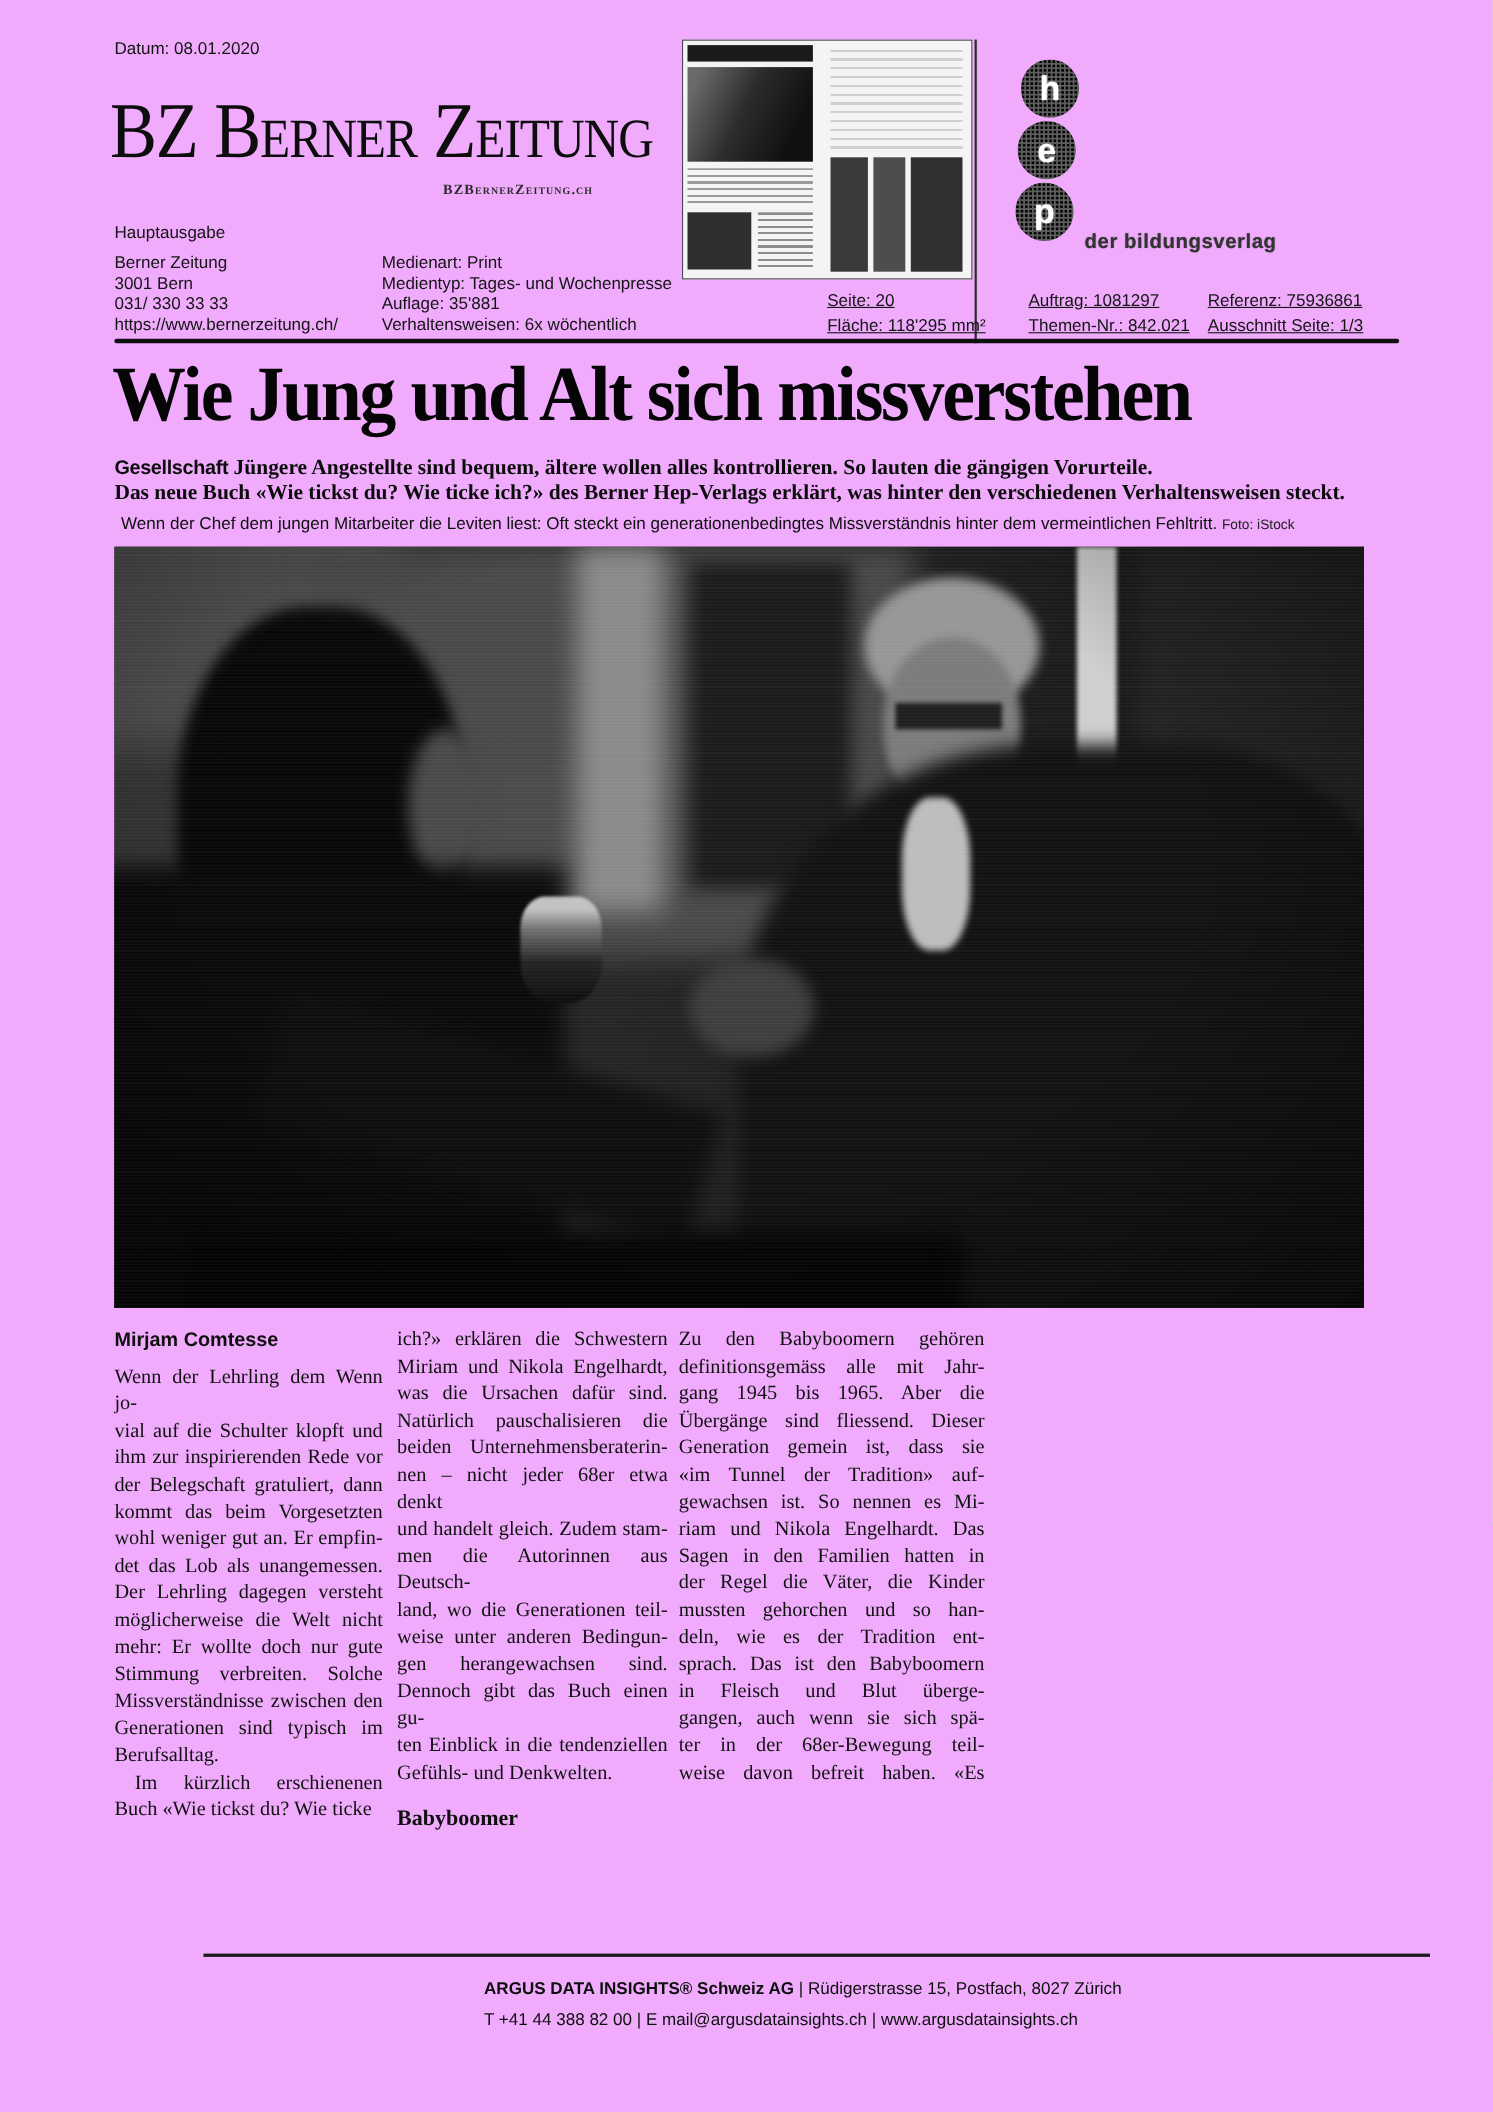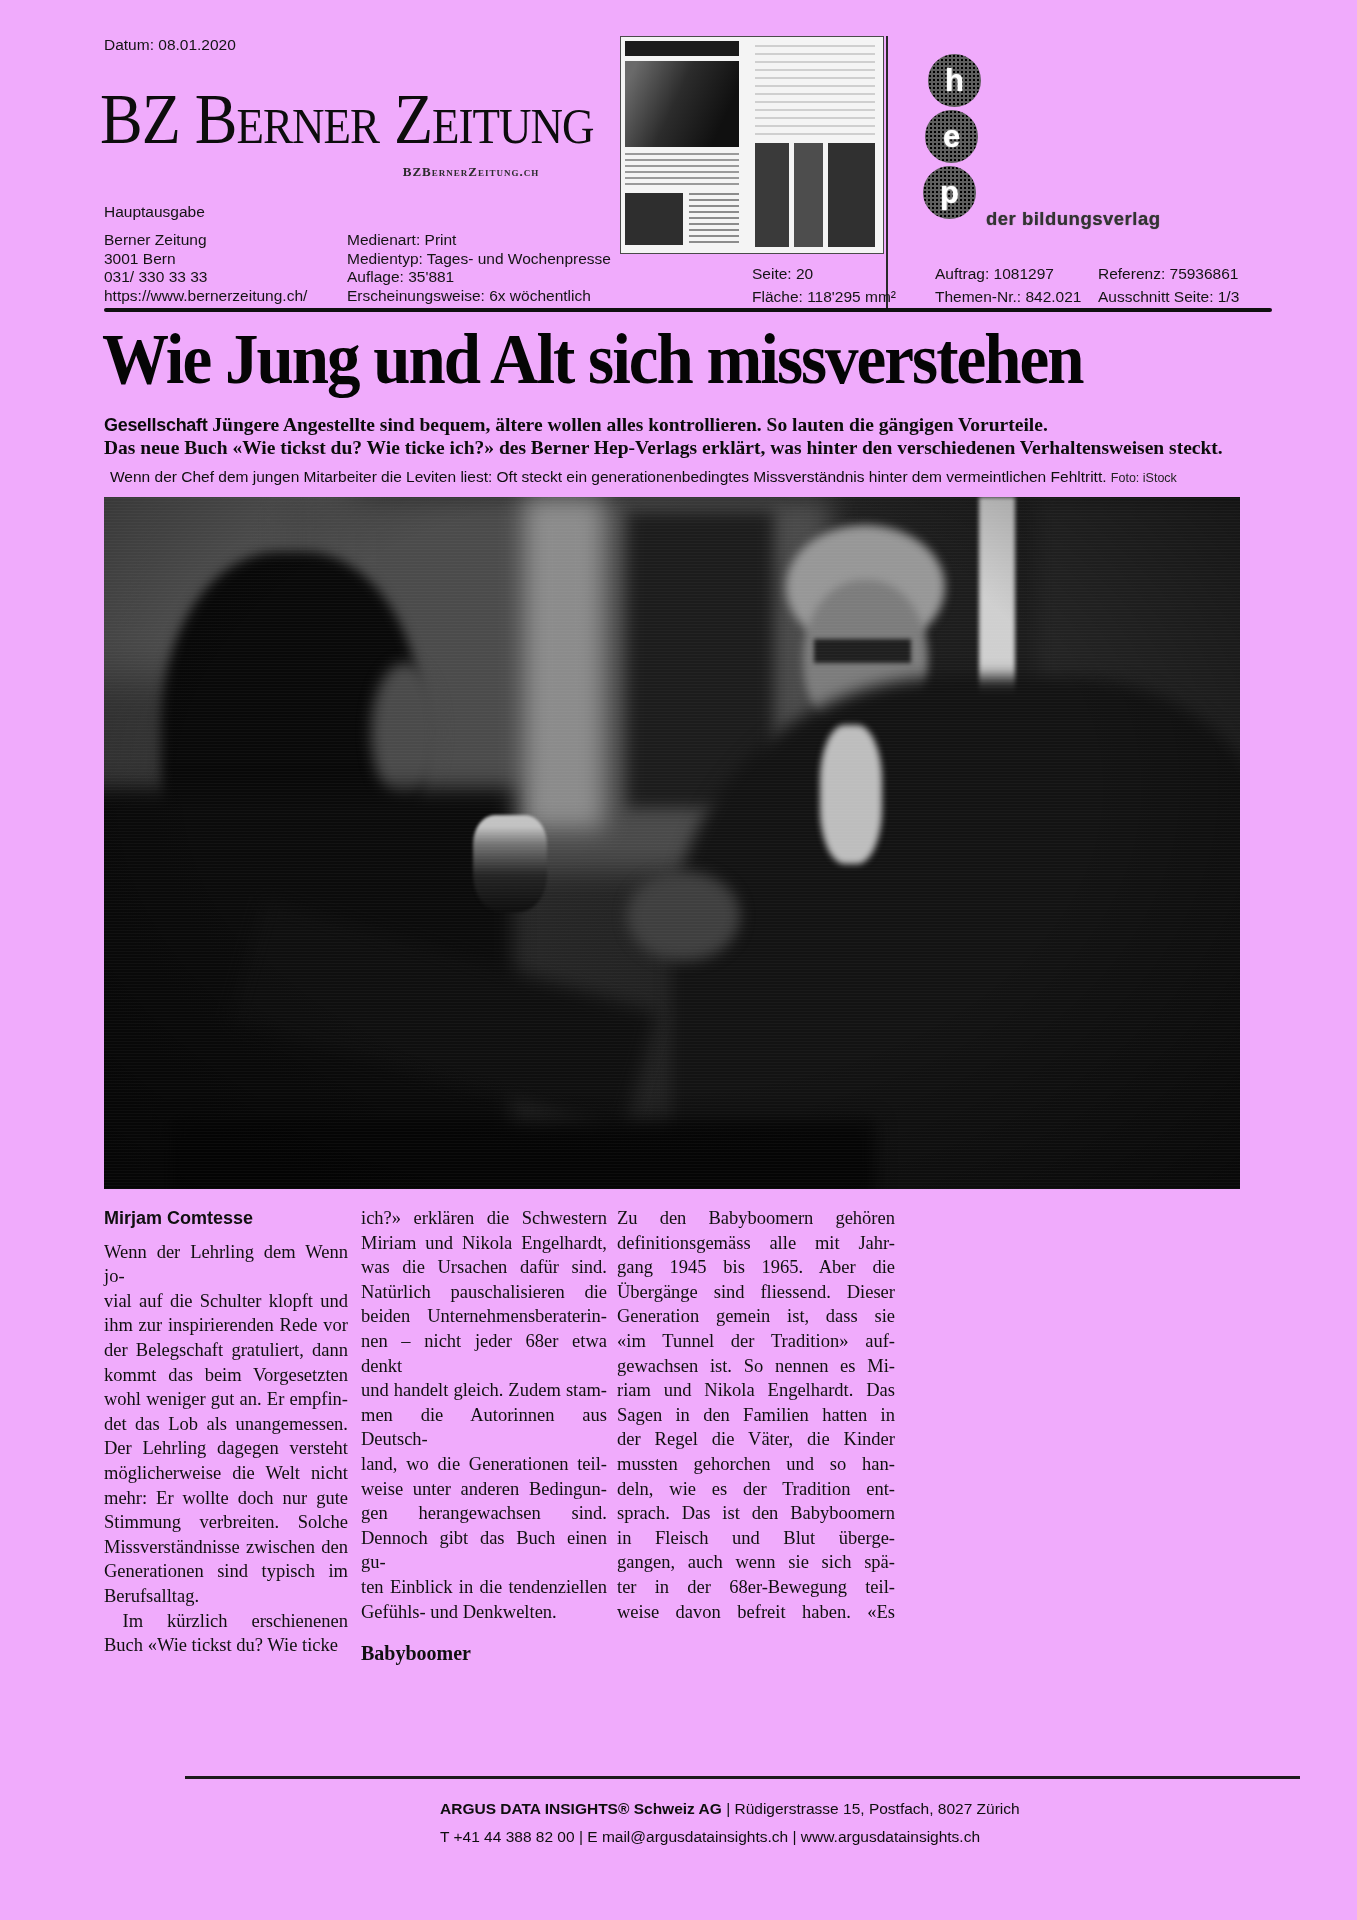--- a/index.html
+++ b/index.html
@@ -44,21 +44,21 @@
               background-color:#3a3a3a;
               background-image:radial-gradient(#000 1.1px,rgba(255,255,255,0.18) 1.4px);
               background-size:4px 4px;
               display:flex;align-items:center;justify-content:center;}
   .hep-circle:nth-child(2){margin-left:-3px;}
   .hep-circle:nth-child(3){margin-left:-5px;}
   .hep-letter{color:#fff;font-weight:700;font-size:31px;line-height:1;text-shadow:0 0 2px #fff;}
   .hep-tagline{left:986px;top:208px;font-size:18.5px;font-weight:700;color:#333;letter-spacing:.5px;
                text-shadow:0 0 1px #555;}
 
-  .clipcol .ln{font-size:15.5px;line-height:23px;}
+  .clipcol .ln{font-size:15.5px;line-height:23px;text-decoration:underline;}
   .clipA{left:752px;top:262px;}
   .clipB{left:935px;top:262px;}
   .clipC{left:1098px;top:262px;}
 
   .hrule{left:104px;top:308px;width:1168px;height:4px;background:#101010;border-radius:2px;}
 
   
   .headline{left:102px;top:318px;font-family:"Liberation Serif",serif;font-weight:700;
             font-size:67px;letter-spacing:-2px;color:#050505;white-space:nowrap;
             transform:scaleY(1.06);transform-origin:top left;}
@@ -132,21 +132,21 @@
   <div class="abs meta-lines publisher">
       <div class="ln">Berner Zeitung</div>
       <div class="ln">3001 Bern</div>
       <div class="ln">031/ 330 33 33</div>
       <div class="ln">https://www.bernerzeitung.ch/</div>
     </div>
   <div class="abs meta-lines media">
       <div class="ln">Medienart: Print</div>
       <div class="ln">Medientyp: Tages- und Wochenpresse</div>
       <div class="ln">Auflage: 35'881</div>
-      <div class="ln">Erscheinungsweise: 6x wöchentlich</div>
+      <div class="ln">Verhaltensweisen: 6x wöchentlich</div>
     </div>
 
   <div class="abs thumb">
     <div class="th-mast"></div>
     <div class="th-photo"></div>
     <div class="th-lines"></div>
     <div class="th-block"></div>
     <div class="th-lines2"></div>
     <div class="th-rlines"></div>
     <div class="th-bar1"></div>

